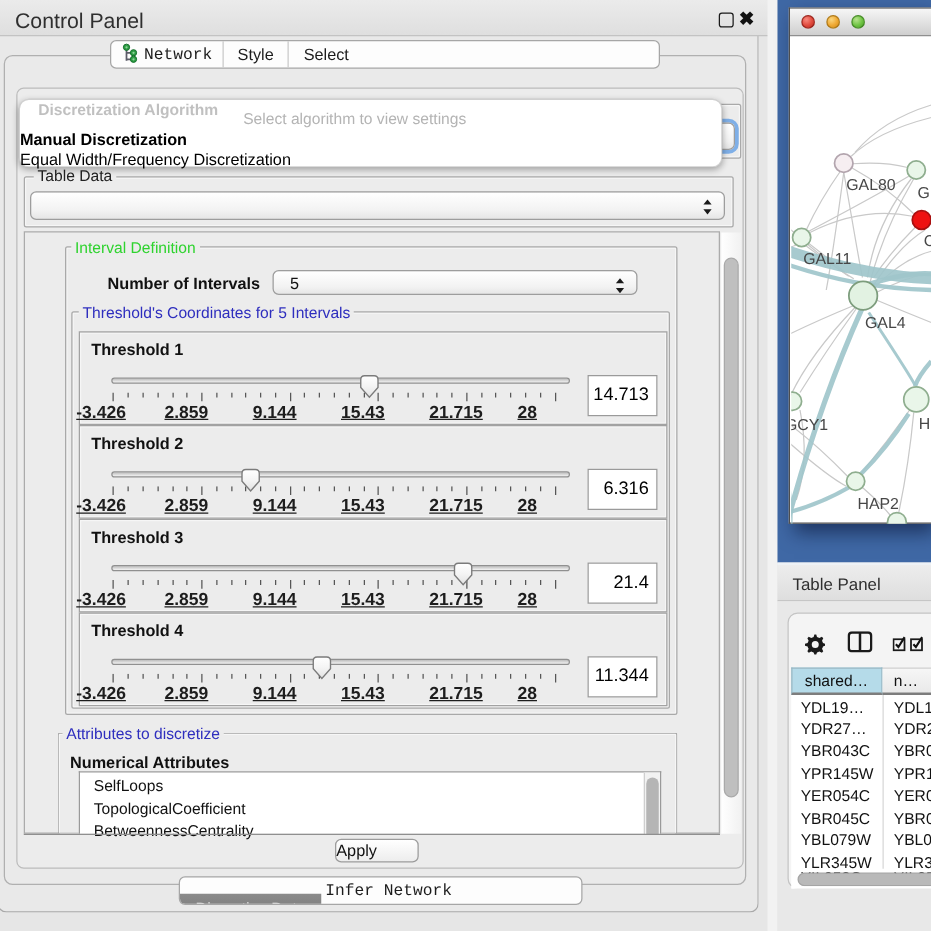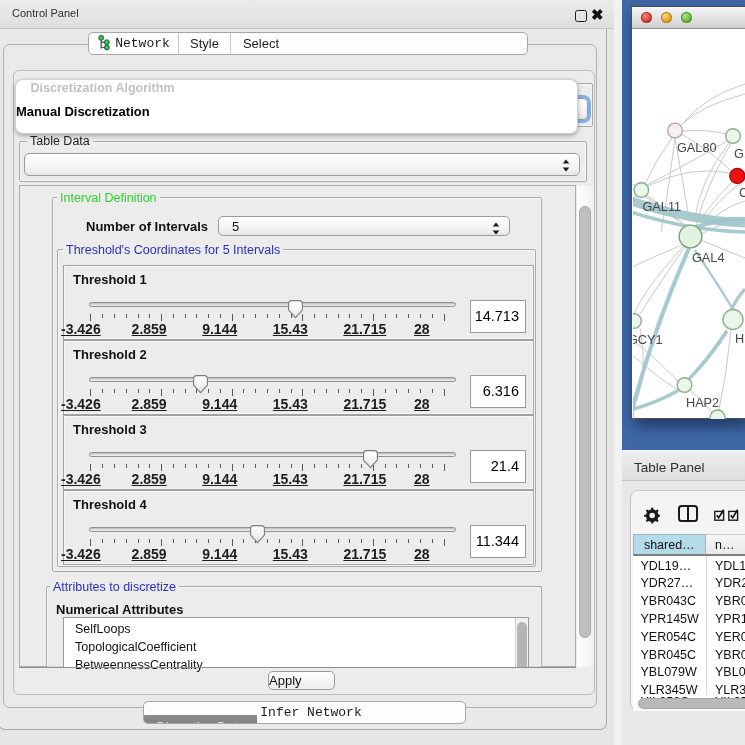--- a/index.html
+++ b/index.html
@@ -3,21 +3,21 @@
 * { margin:0; padding:0; box-sizing:border-box; }
 html,body { width:745px; height:745px; overflow:hidden; }
 body { font-family:"Liberation Sans", sans-serif; background:#e6e6e6; position:relative; }
 .abs { position:absolute; }
 
 
 #cp { position:absolute; left:-2px; top:0; width:609px; height:730px; background:#e9e9e9;
   border:1px solid #a9a9a9; border-top:none; border-radius:0 0 7px 7px; }
 #cptitle { position:absolute; left:-2px; top:0; width:618px; height:29px;
   background:linear-gradient(#ebebeb,#dfdfdf); border-bottom:1px solid #c3c3c3; }
-#cptitle span { position:absolute; left:14px; top:7px; font-size:11px; color:#2f2f2f; }
+#cptitle span { position:absolute; left:14px; top:7px; font-size:17px; color:#2f2f2f; }
 .wbtn-sq { position:absolute; left:577px; top:10px; width:11.5px; height:11.5px; border:1.7px solid #1a1a1a; border-radius:2.5px; }
 .wbtn-x  { position:absolute; left:593px; top:6px; font-size:15px; font-weight:700; color:#111; }
 
 
 #inner { position:absolute; left:3px; top:44px; width:594px; height:664px;
   background:#eaeaea; border:1px solid #b0b0b0; border-radius:7px; }
 #panelC { position:absolute; left:13px; top:70px; width:582px; height:625px;
   background:#ececec; border:1px solid #bcbcbc; border-radius:6px; }
 
 
@@ -381,21 +381,23 @@
 
 <div class="abs" style="left:268px; top:671px; width:67px; height:19px; background:linear-gradient(#ffffff,#ededed); border:1px solid #9c9c9c; border-radius:5px; text-align:left; font-size:13px; color:#111; line-height:17px;">Apply</div>
 
 <div class="seg" style="left:143px; top:701px; width:323px;">
   <div class="t sel" style="width:113px;margin-top:28px;">Discretize Data</div>
   <div class="t" style="width:108px;font-family:Liberation Mono, monospace;">Infer Network</div>
 </div>
 
 <div id="popup">
   <div class="ghost">Discretization Algorithm</div>
+  <div class="hint">Select algorithm to view settings</div>
   <div class="it1">Manual Discretization</div>
+  <div class="it2">Equal Width/Frequency Discretization</div>
 </div>
 
 <div class="abs" style="left:615px; top:369px; width:5px; height:6px;"><svg width="5" height="6" viewBox="0 0 5 6">
       <path d="M0.5 5.5 L4.5 4.5 L2.8 0.5 Z" fill="#5f5f5f"></path>
     </svg></div>
 
 <div class="abs" style="left:614px; top:0; width:8px; height:745px; background:#f2f2f2;"></div>
 
 <div id="blue"></div>
 <div id="netwin"></div>

